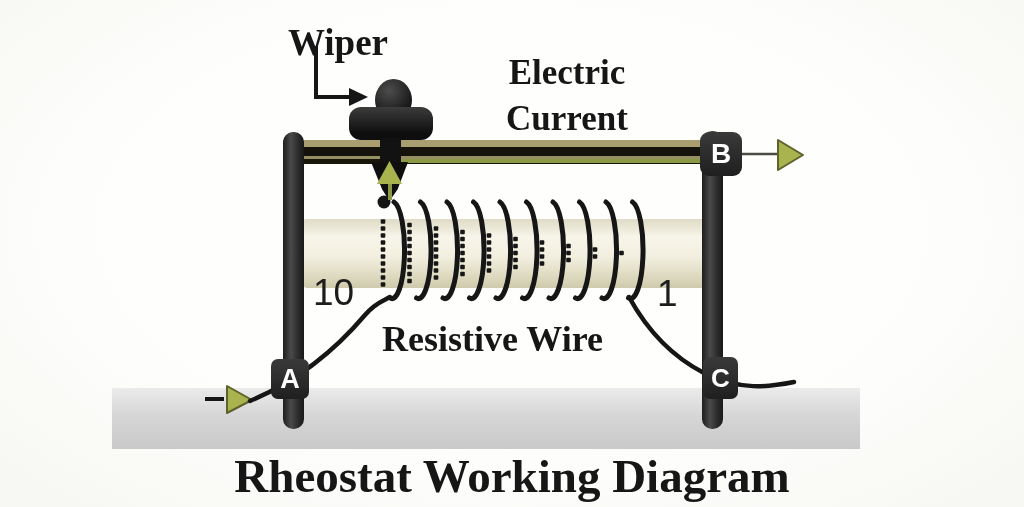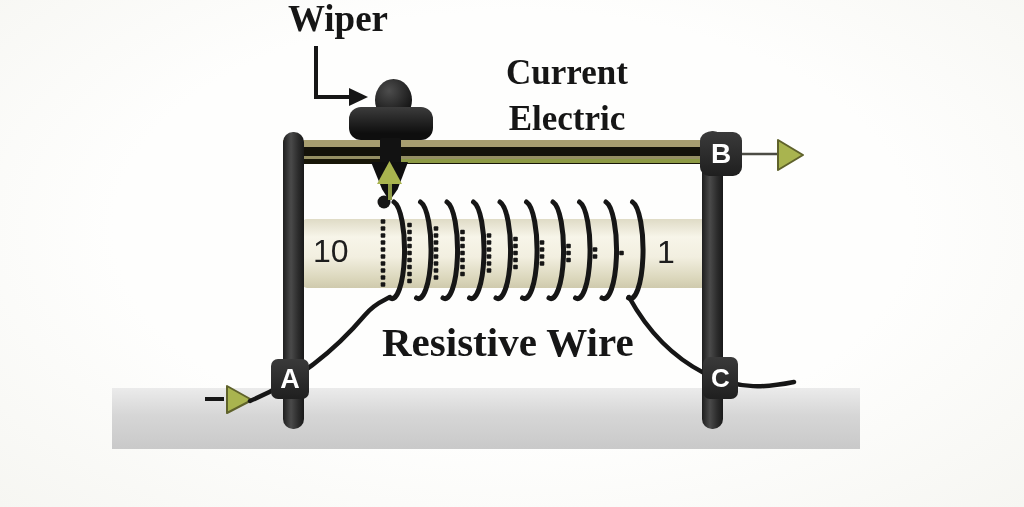--- a/index.html
+++ b/index.html
@@ -4,38 +4,38 @@
 <style>
   html,body{margin:0;padding:0;}
   #canvas{
     position:relative;width:1024px;height:507px;overflow:hidden;
     background:radial-gradient(ellipse at 50% 45%, #fefefd 55%, #f6f6f2 100%);
     font-family:"Liberation Serif", serif;
   }
   .abs{position:absolute;}
   
   .lbl{color:var(--text-black);font-weight:bold;white-space:nowrap;line-height:1.05;}
-  #wiper-label{left:288px;top:0;font-size:37px;z-index:9;}
+  #wiper-label{left:288px;top:24px;font-size:37px;z-index:9;}
   #electric-current-label{left:469px;top:50px;width:196px;text-align:center;font-size:35px;line-height:1.32;z-index:9;}
   #current-out-label{left:806px;top:135px;font-size:36px;z-index:9;}
   #current-in-label{left:16px;top:382px;font-size:36px;z-index:9;}
-  #resistive-wire-label{left:382px;top:321px;font-size:41px;z-index:9;text-align:right;}
+  #resistive-wire-label{left:382px;top:321px;font-size:36px;z-index:9;text-align:right;}
   #diagram-title{left:0;top:452px;width:100%;text-align:center;font-size:47px;z-index:9;}
   
   #ground-base{left:112px;top:388px;width:748px;height:61px;z-index:1;
     background:linear-gradient(180deg,#ebebeb 0%,#d6d6d6 45%,#c9c9c9 100%);}
   #slide-rail{left:283px;top:140px;width:459px;height:24px;z-index:2;
     background:linear-gradient(180deg,
       var(--rail-tan) 0%, var(--rail-tan) 29%,
       var(--rail-black) 29%, var(--rail-black) 67%,
       #968f63 67%, #968f63 79%,
       #181608 79%, #181608 100%);}
   #ceramic-tube{left:302px;top:219px;width:401px;height:69px;z-index:3;border-radius:5px 0 0 5px;
     background:linear-gradient(180deg,#dfdbc6 0%,#f7f5e9 26%,var(--tube-cream) 55%,#dbd7bc 86%,#cfcaad 100%);}
-  .tube-num{color:#1d1d1d;font-family:"Liberation Sans", sans-serif;font-size:32px;z-index:4;line-height:1;}
+  .tube-num{color:#1d1d1d;font-family:"Liberation Sans", sans-serif;font-size:37px;z-index:4;line-height:1;margin-top:39px;}
   #tube-value-left{left:313px;top:235px;}
   #tube-value-right{left:657px;top:236px;}
   .post{width:21px;border-radius:10px;z-index:5;
     background:linear-gradient(90deg,#1e1e1e,#4a4a4a 38%,#2c2c2c 72%,#191919);}
   #left-post{left:283px;top:132px;height:297px;}
   #right-post{left:702px;top:131px;height:298px;}
   .terminal{z-index:6;background:linear-gradient(180deg,#3a3a3a,#1f1f1f);display:flex;align-items:center;justify-content:center;
     color:#fff;font-family:"Liberation Sans", sans-serif;font-weight:bold;}
   #terminal-a{left:271px;top:359px;width:38px;height:40px;border-radius:7px;font-size:27px;}
   #terminal-b{left:700px;top:132px;width:42px;height:44px;border-radius:9px;font-size:28px;}
@@ -164,18 +164,19 @@
 
   <div class="abs wiperpart" id="wiper-knob"></div>
   <div class="abs wiperpart" id="wiper-bar"></div>
   <div class="abs wiperpart" id="wiper-stem"></div>
   <div class="abs wiperpart" id="wiper-contact-wedge"></div>
   <div class="abs" id="wiper-green-stem"></div>
   <div class="abs" id="wiper-up-arrow"></div>
 
   <div class="abs lbl" id="wiper-label">Wiper</div>
   <div class="abs lbl" id="electric-current-label">
+    <div>Electric</div>
     <div>Current</div>
-    <div>Electric</div>
   </div>
   <div class="abs lbl" id="resistive-wire-label">Resistive Wire</div>
+  <div class="abs lbl" id="diagram-title">Rheostat Working Diagram</div>
 
 </div>
 
 </body></html>

